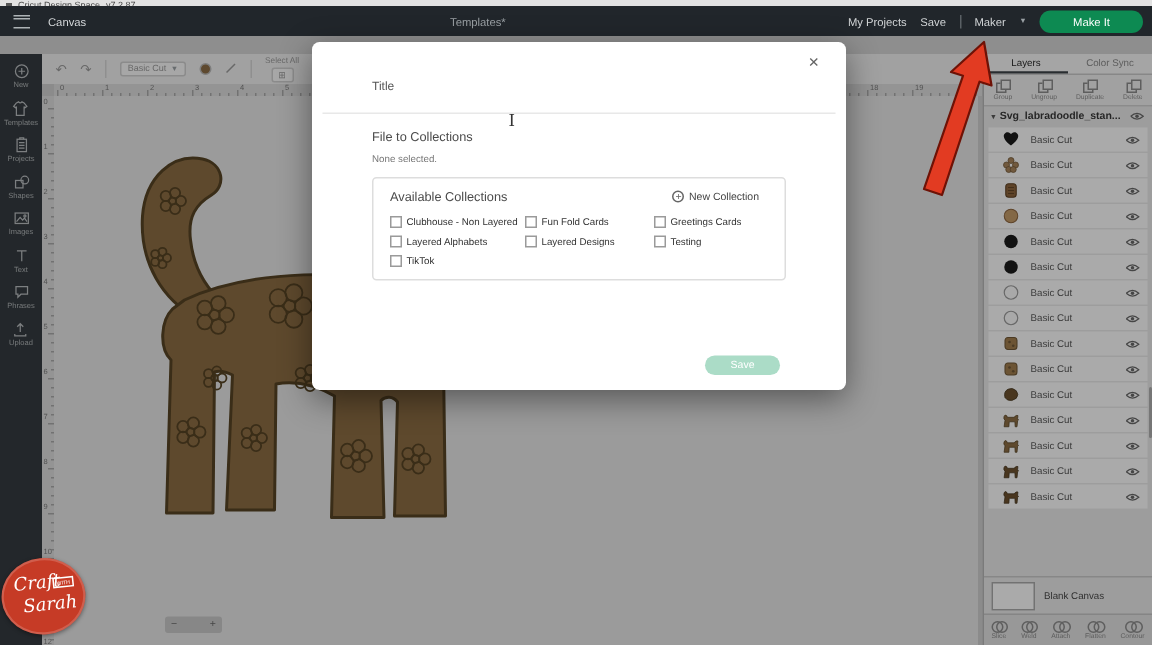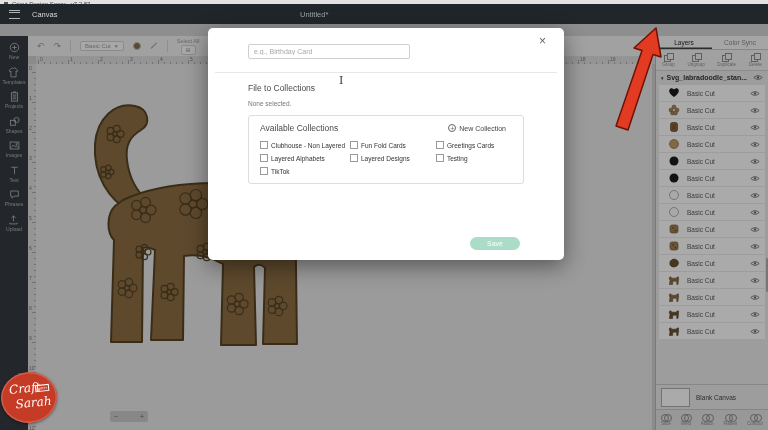--- a/index.html
+++ b/index.html
@@ -137,21 +137,29 @@
 
 <div class="menubar">
   <span>File</span>
   <span>View</span>
   <span>Help</span>
 </div>
 
 <div class="appheader">
   <div class="hamburger"></div>
   <span class="canvas-label">Canvas</span>
-  <span class="doc-title">Untitled*</span>
+  <span class="doc-title">Templates*</span>
+  <div class="hdr-right">
+    <span class="hdr-link">My Projects</span>
+    <span class="hdr-link">Save</span>
+    <span class="hdr-sep"></span>
+    <span class="hdr-link">Maker</span>
+    <span class="chev">▼</span>
+    <button class="makeit">Make It</button>
+  </div>
 </div>
 
 <div class="sidebar" id="sidebar">
     <div class="sb-item">
     <svg viewBox="0 0 12 12">
         <circle cx="6" cy="6" r="4.6"></circle>
         <path d="M6,3.6V8.4M3.6,6H8.4"></path>
       </svg>
     <span class="sb-label">New</span>
     </div>
@@ -772,21 +780,21 @@
     <span class="circ-pair"></span>
     <span>Contour</span>
       </div>
     </div>
 </div>
 
 <div class="backdrop"></div>
 
 <div class="modal">
   <button class="modal-close">×</button>
-  <input class="title-input" type="text" placeholder="e.g., Birthday Card" style="">
+  <div class="field-label">Title</div>
   <span class="ibeam">I</span>
   <div class="mdivider"></div>
   <div class="sec-heading">File to Collections</div>
   <div class="none-sel">None selected.</div>
   <div class="coll-box">
     <div class="coll-head">
       <span>Available Collections</span>
       <button class="new-coll">
         <span class="plus-circle">+</span>
         <span>New Collection</span>

